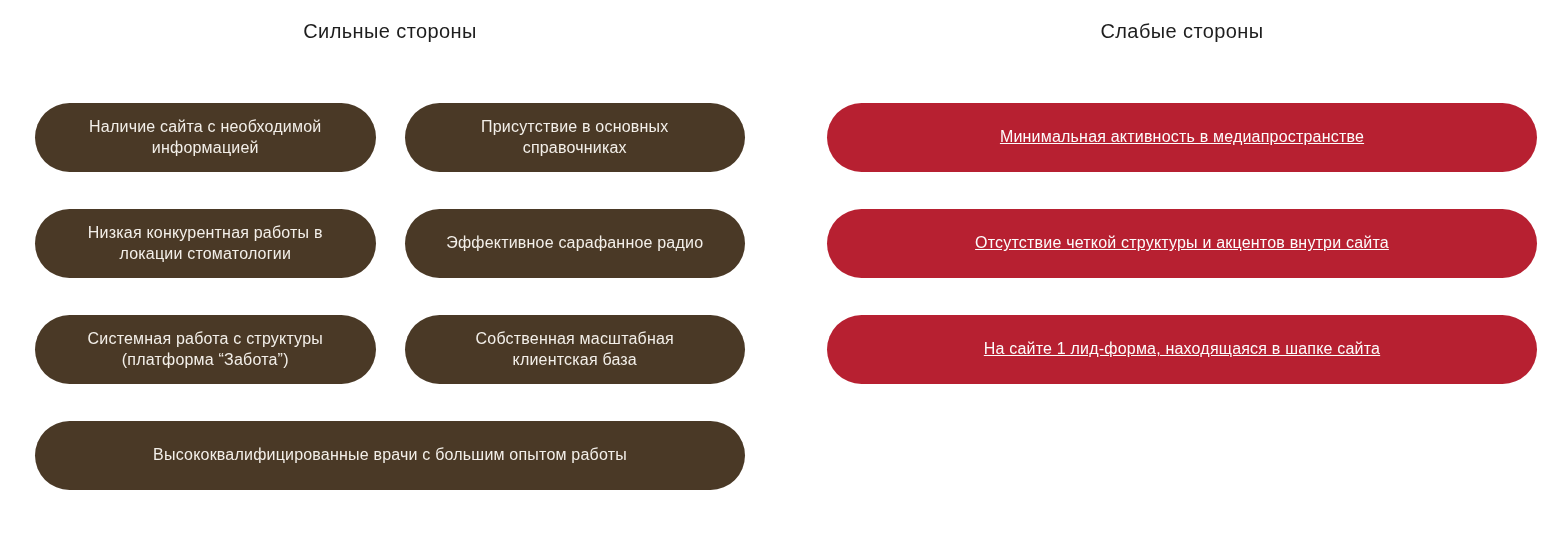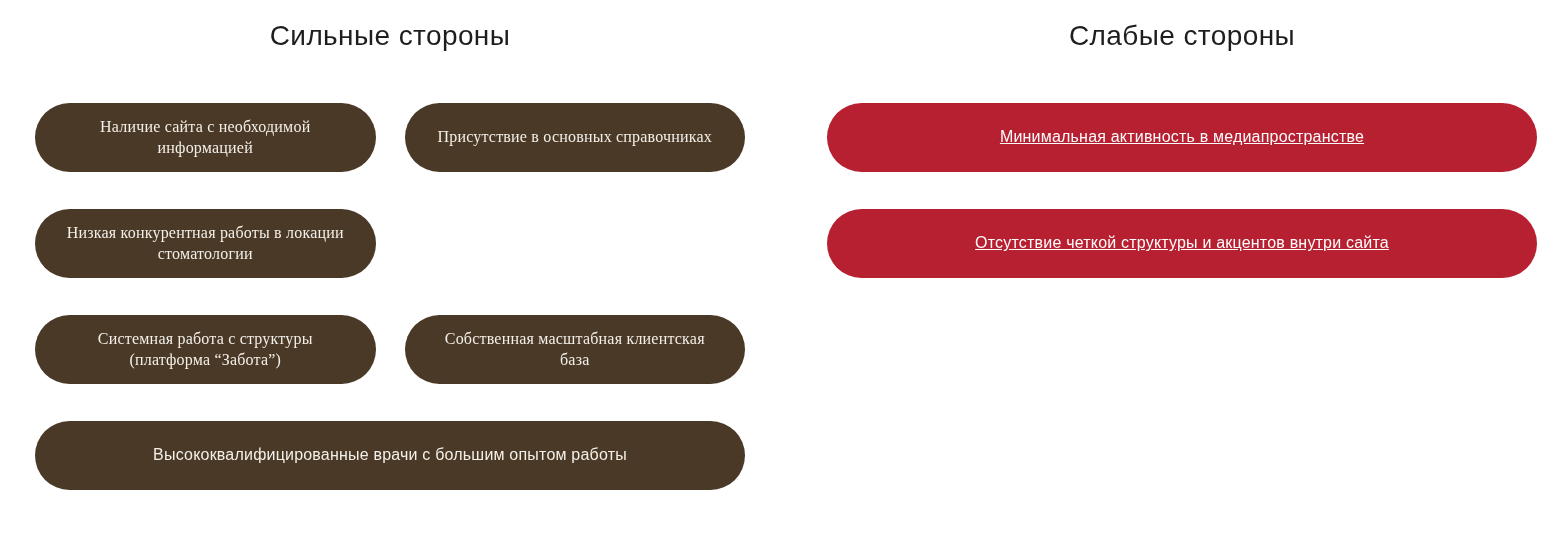--- a/index.html
+++ b/index.html
@@ -15,29 +15,29 @@
     overflow:hidden;
   }
   .board{position:absolute;inset:0;}
   .col{position:absolute;top:0;width:710px;}
   .col-strengths{left:35px;}
   .col-weaknesses{left:827px;}
   .col-title{
     margin:0;
     position:absolute;top:20px;left:0;width:100%;
     text-align:center;
-    font-size:28px;font-weight:500;letter-spacing:0.4px;
+    font-size:20px;font-weight:500;letter-spacing:0.4px;
     color:#1e1e1e;
   }
   .rows{
     position:absolute;top:103px;left:0;width:100%;
     display:flex;flex-direction:column;gap:37px;
   }
   .row-two{
-    display:grid;grid-template-columns:1fr 1fr;gap:29px;font-family:Liberation Serif, serif;
+    display:grid;grid-template-columns:1fr 1fr;gap:29px;
   }
   .pill{
     height:69px;
     border-radius:34.5px;
     display:flex;align-items:center;justify-content:center;
     text-align:center;
     font-size:16px;font-weight:500;line-height:1.3;
     padding:0 28px;box-sizing:border-box;
     letter-spacing:0.2px;
   }
@@ -57,20 +57,23 @@
           <span>Наличие сайта с необходимой информацией</span>
         </div>
         <div class="pill pill-brown">
           <span>Присутствие в основных справочниках</span>
         </div>
       </div>
       <div class="row-two">
         <div class="pill pill-brown">
           <span>Низкая конкурентная работы в локации стоматологии</span>
         </div>
+        <div class="pill pill-brown">
+          <span>Эффективное сарафанное радио</span>
+        </div>
       </div>
       <div class="row-two">
         <div class="pill pill-brown">
           <span>Системная работа с структуры (платформа “Забота”)</span>
         </div>
         <div class="pill pill-brown">
           <span>Собственная масштабная клиентская база</span>
         </div>
       </div>
       <div class="pill pill-brown">
@@ -81,16 +84,19 @@
 
   <section class="col col-weaknesses">
     <h2 class="col-title">Слабые стороны</h2>
     <div class="rows">
       <div class="pill pill-red">
         <span>Минимальная активность в медиапространстве</span>
       </div>
       <div class="pill pill-red">
         <span>Отсутствие четкой структуры и акцентов внутри сайта</span>
       </div>
+      <div class="pill pill-red">
+        <span>На сайте 1 лид-форма, находящаяся в шапке сайта</span>
+      </div>
     </div>
   </section>
 
 </div>
 
 </body></html>

